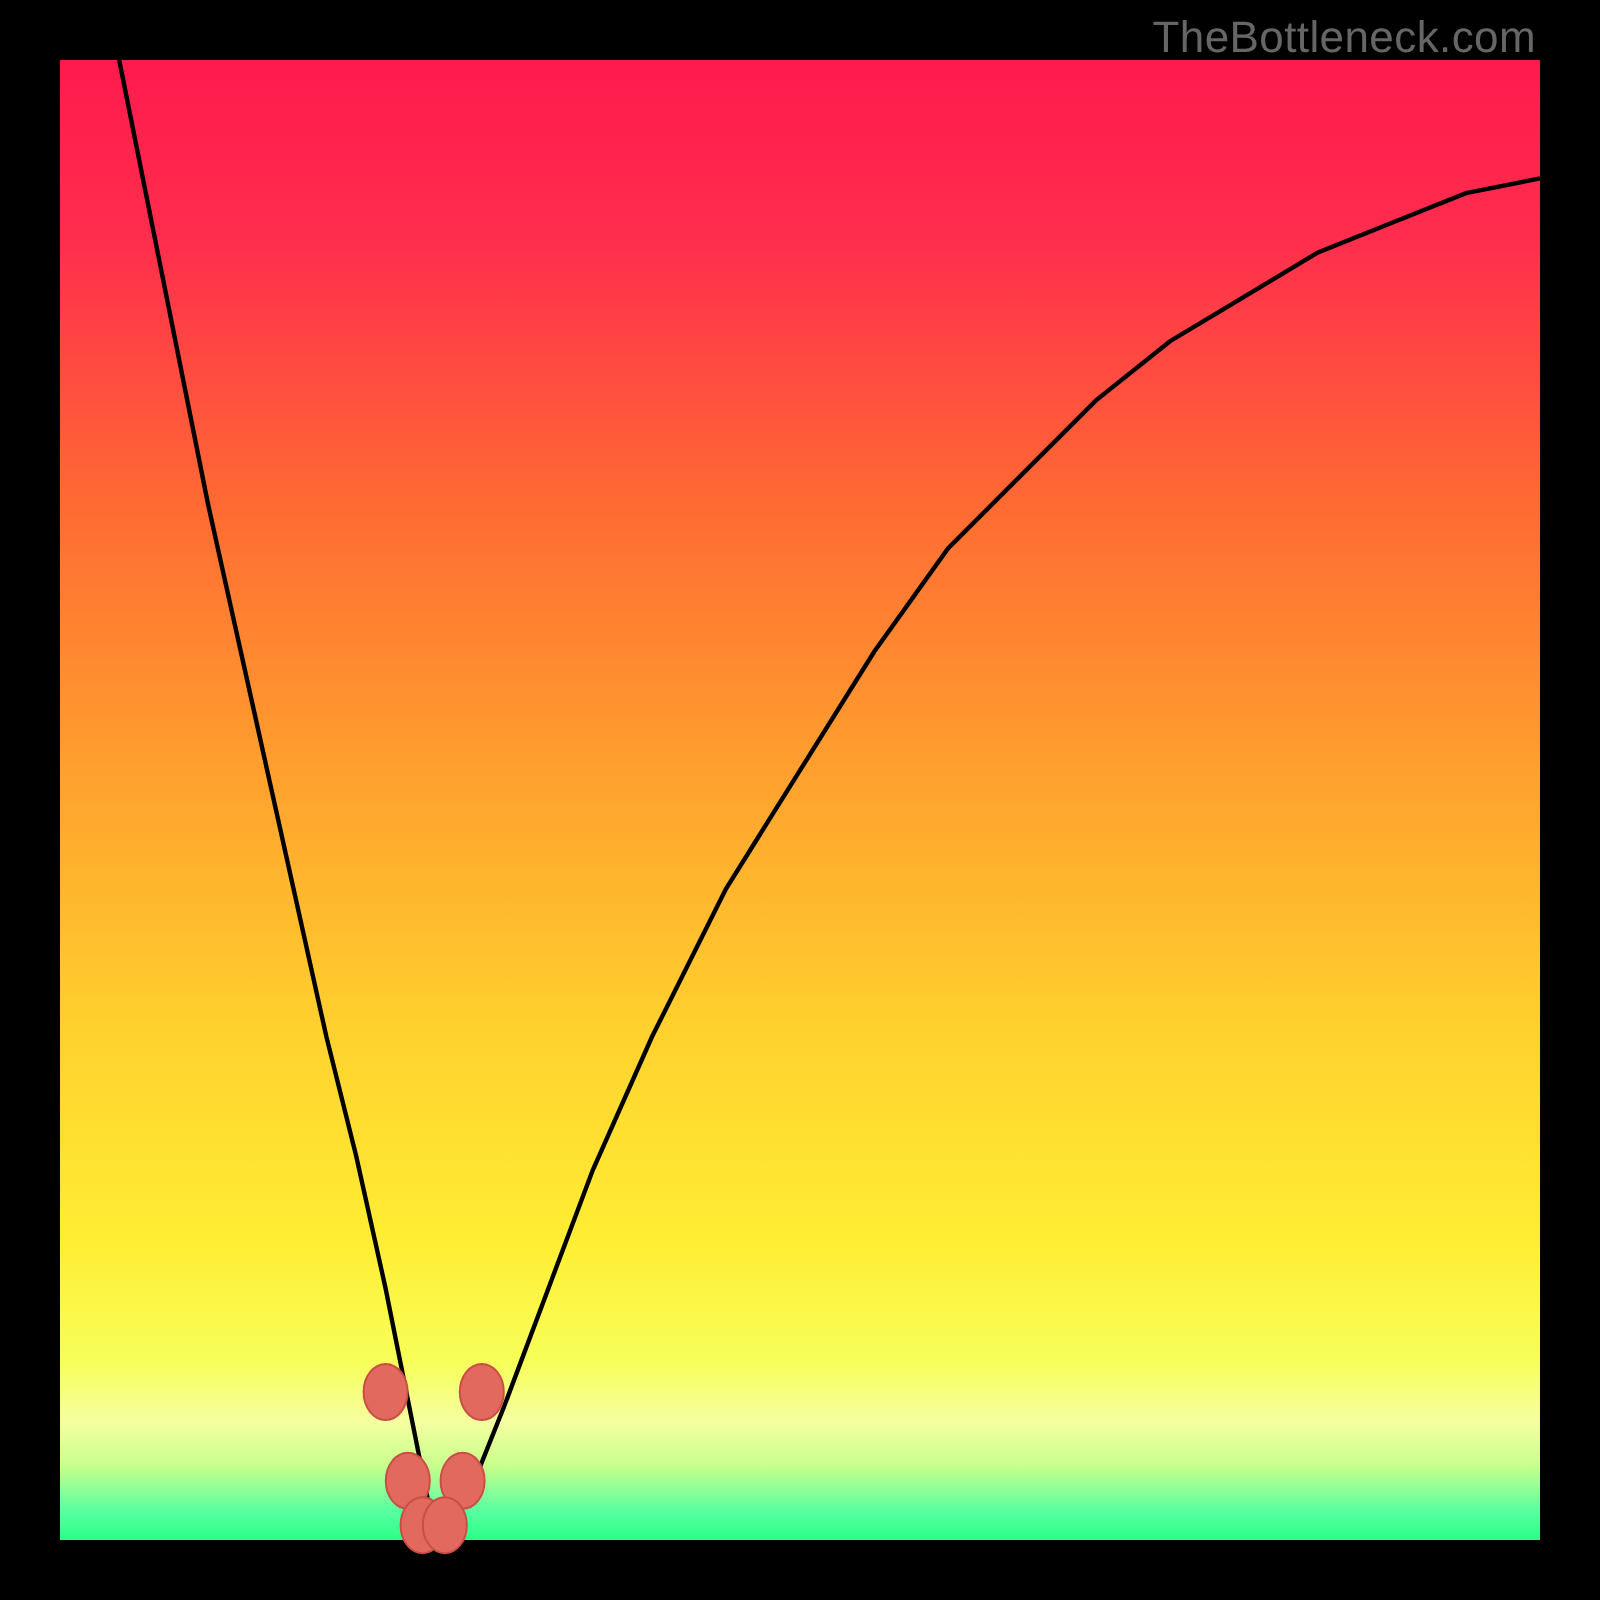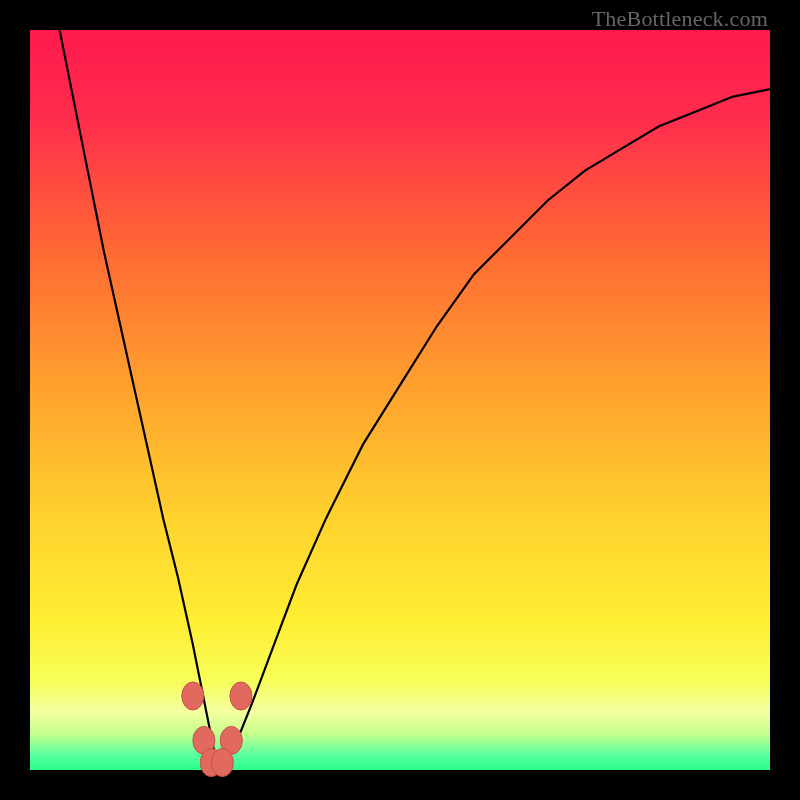--- a/index.html
+++ b/index.html
@@ -11,21 +11,20 @@
     overflow: hidden;
     font-family: Arial, Helvetica, sans-serif;
   }
   .frame {
     position: absolute;
     left: 0;
     top: 0;
     width: 800px;
     height: 800px;
     background: #000;
-    font-family: Liberation Serif, serif;
   }
   .plot-area {
     position: absolute;
     left: 30px;
     top: 30px;
     width: 740px;
     height: 740px;
     
   }
   .watermark {

